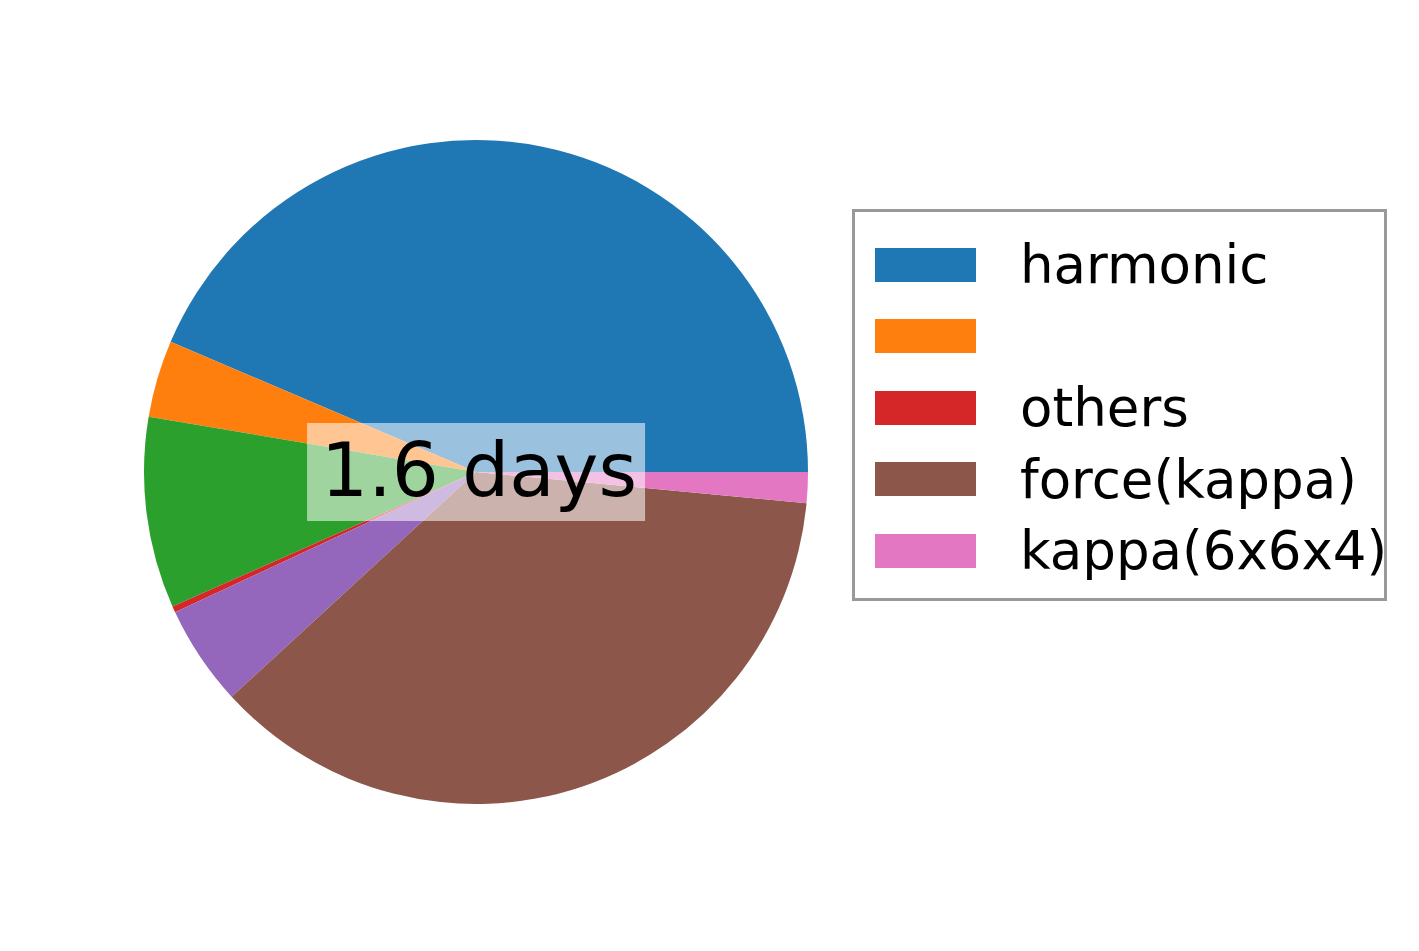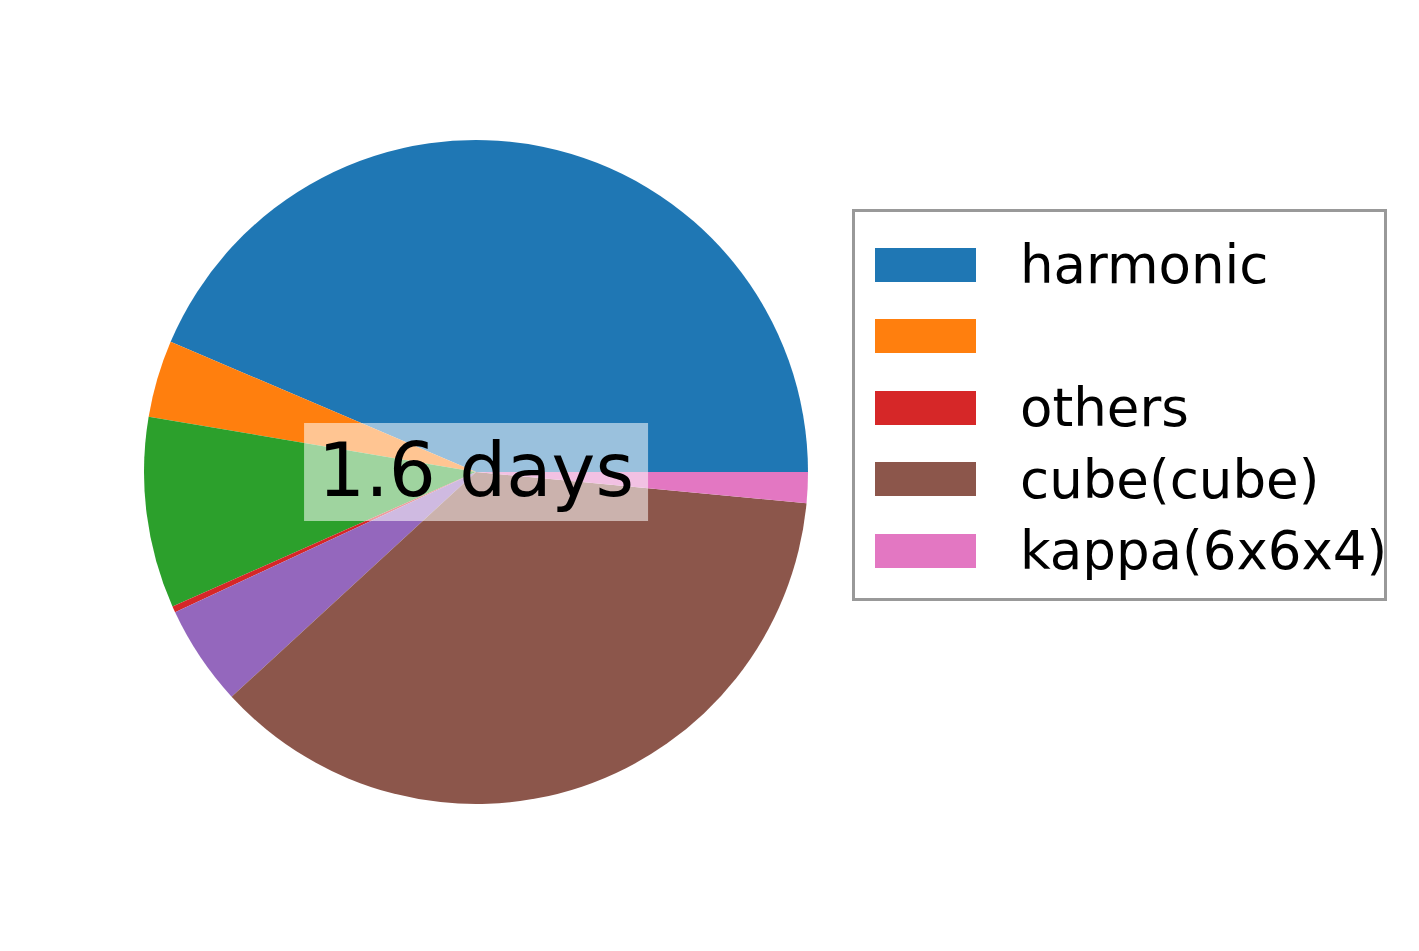--- a/index.html
+++ b/index.html
@@ -33,21 +33,21 @@
   #center-label {
     position: absolute;
     left: 476px;
     top: 472px;
     transform: translate(-50%, -50%);
     font-family: "DejaVu Sans", sans-serif;
     font-size: 74px;
     line-height: 1.0;
     color: #000000;
     background: rgba(255, 255, 255, 0.55);
-    padding: 10px 14px 14px 14px;
+    padding: 10px 8px 14px 14px;
     white-space: nowrap;
     letter-spacing: 0px;
   }
   #legend {
     position: absolute;
     left: 832px;
     top: 209px;
     width: 535px;
     height: 392px;
     box-sizing: border-box;
@@ -113,21 +113,21 @@
         </div>
         <div class="legend-row">
           <div class="legend-swatch" style="background: rgb(255, 127, 14);"></div>
         </div>
         <div class="legend-row">
           <div class="legend-swatch" style="background: rgb(214, 39, 40);"></div>
           <div class="legend-text">others</div>
         </div>
         <div class="legend-row">
           <div class="legend-swatch" style="background: rgb(140, 86, 75);"></div>
-          <div class="legend-text">cube(cube)</div>
+          <div class="legend-text">force(kappa)</div>
         </div>
         <div class="legend-row">
           <div class="legend-swatch" style="background: rgb(227, 119, 194);"></div>
           <div class="legend-text">kappa(6x6x4)</div>
         </div>
       </div>
   </div>
 
 </div>
 

